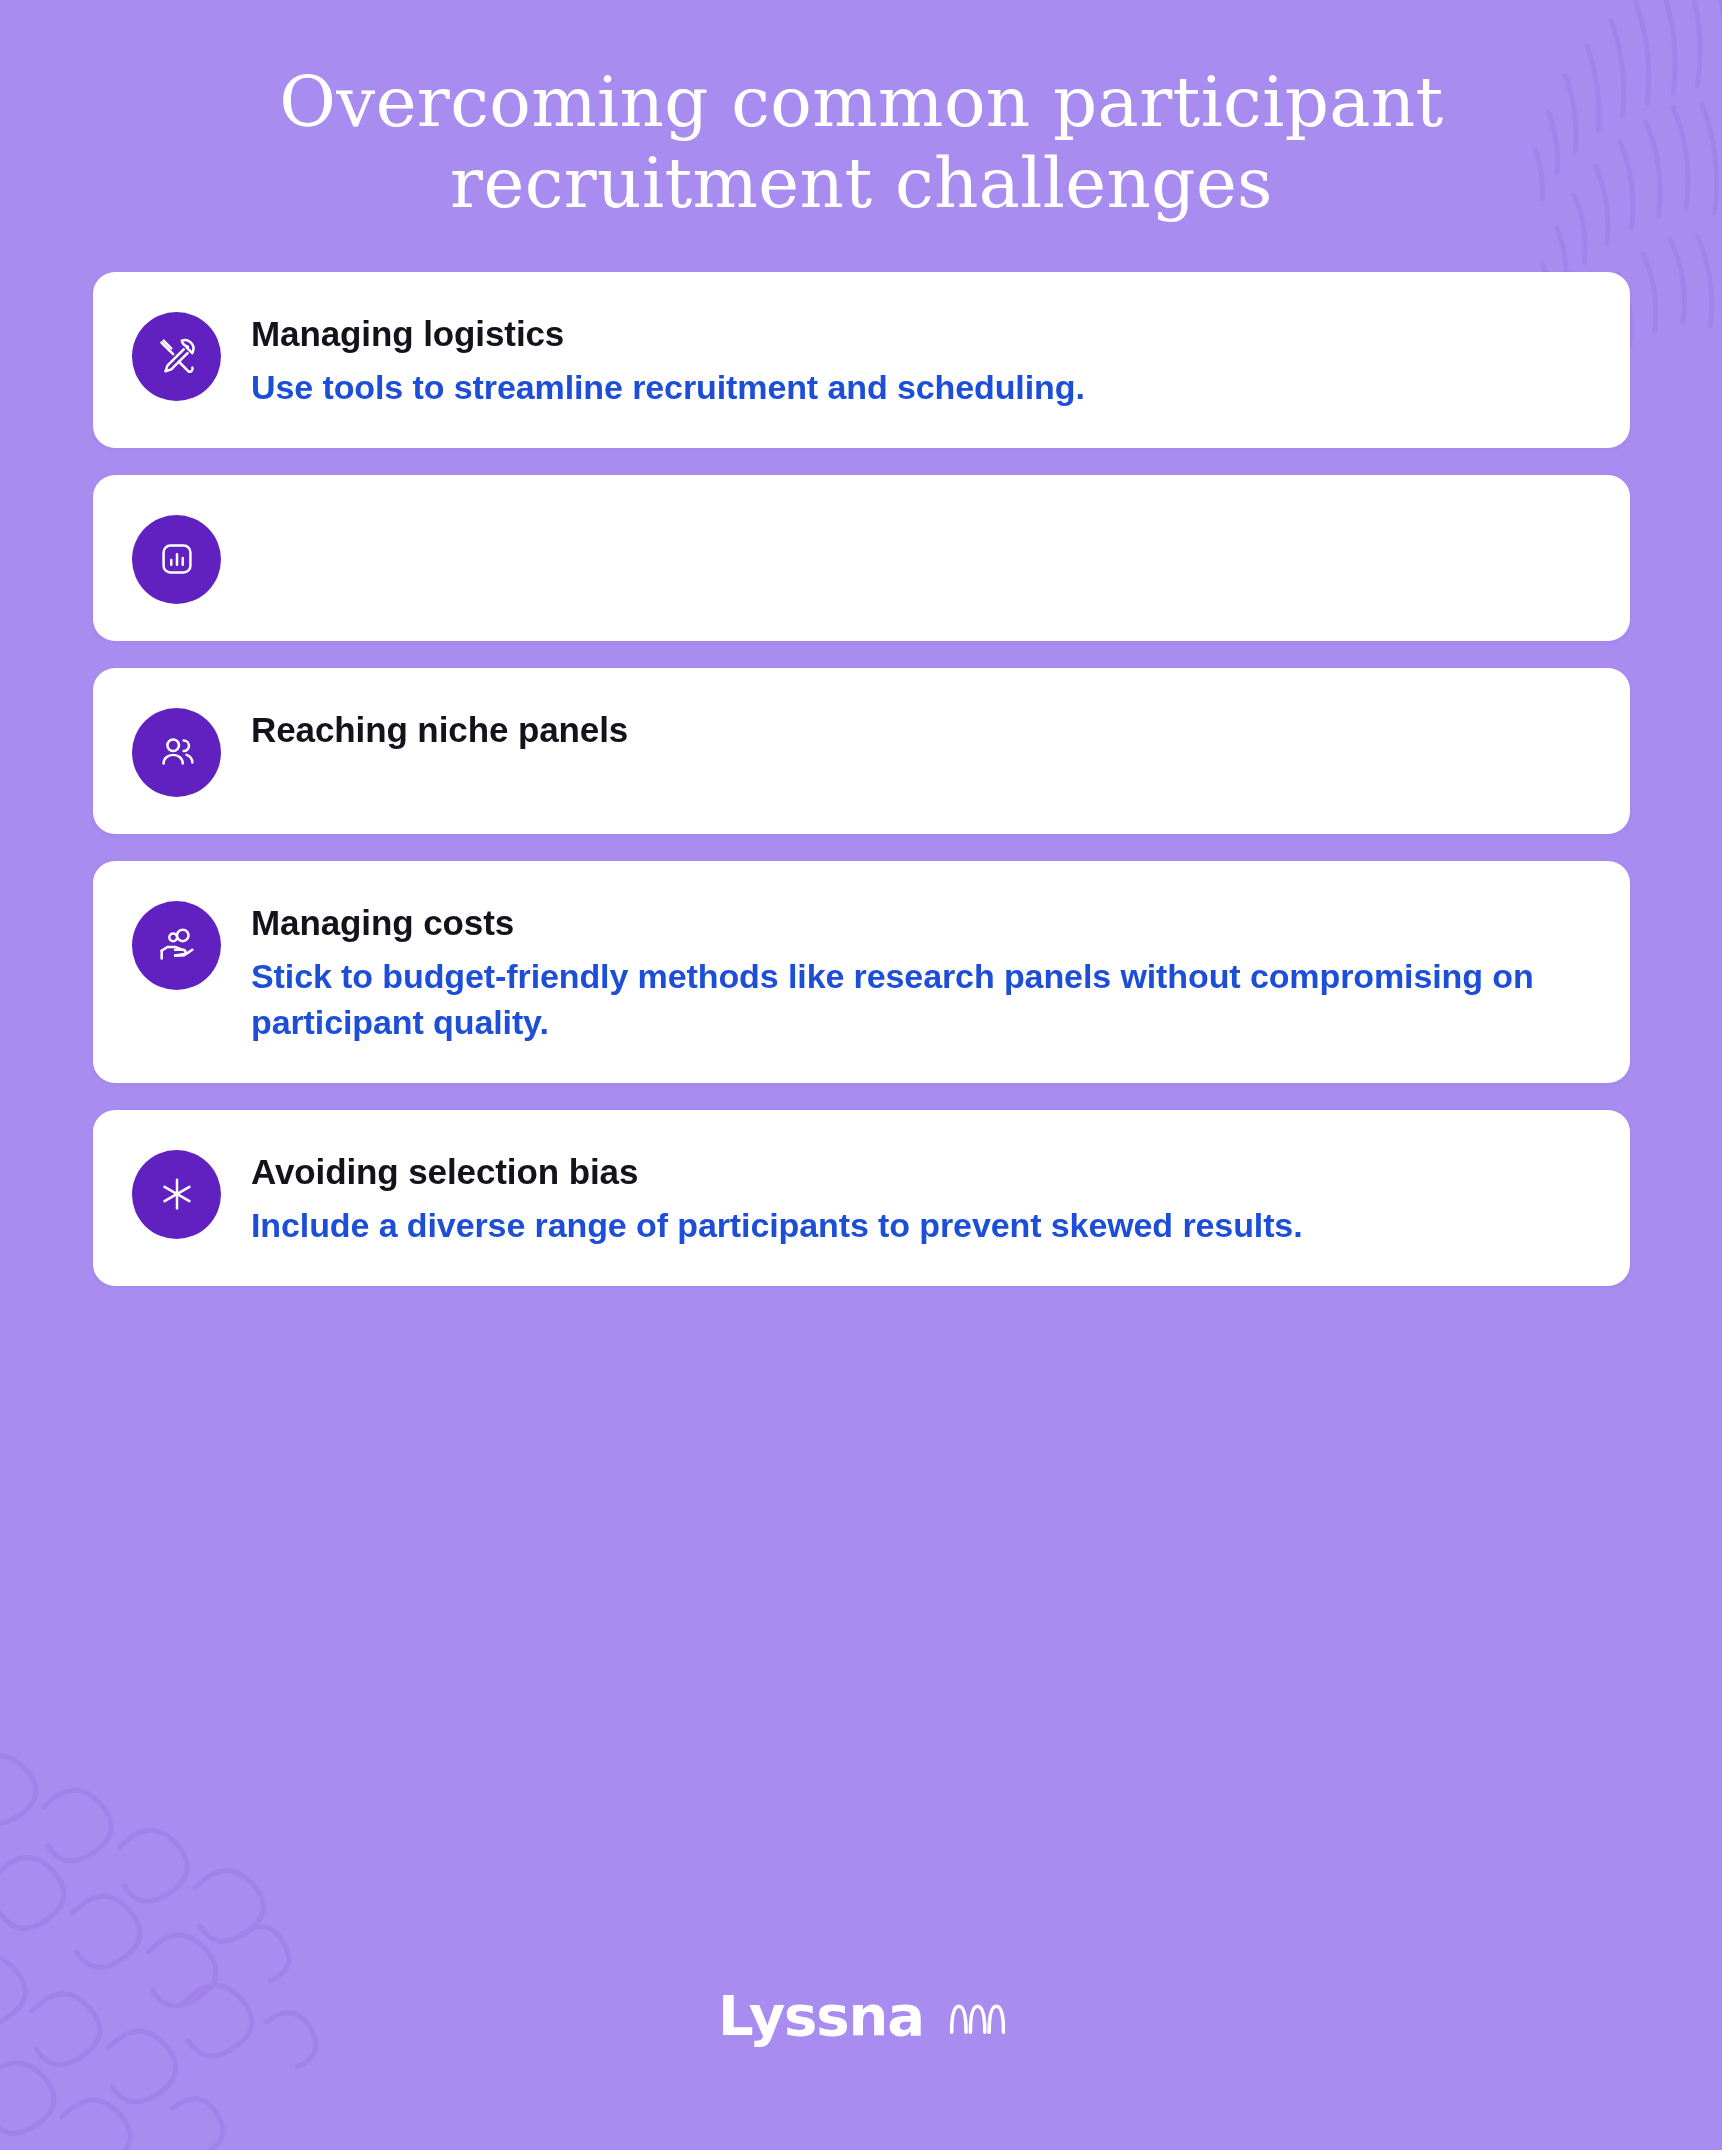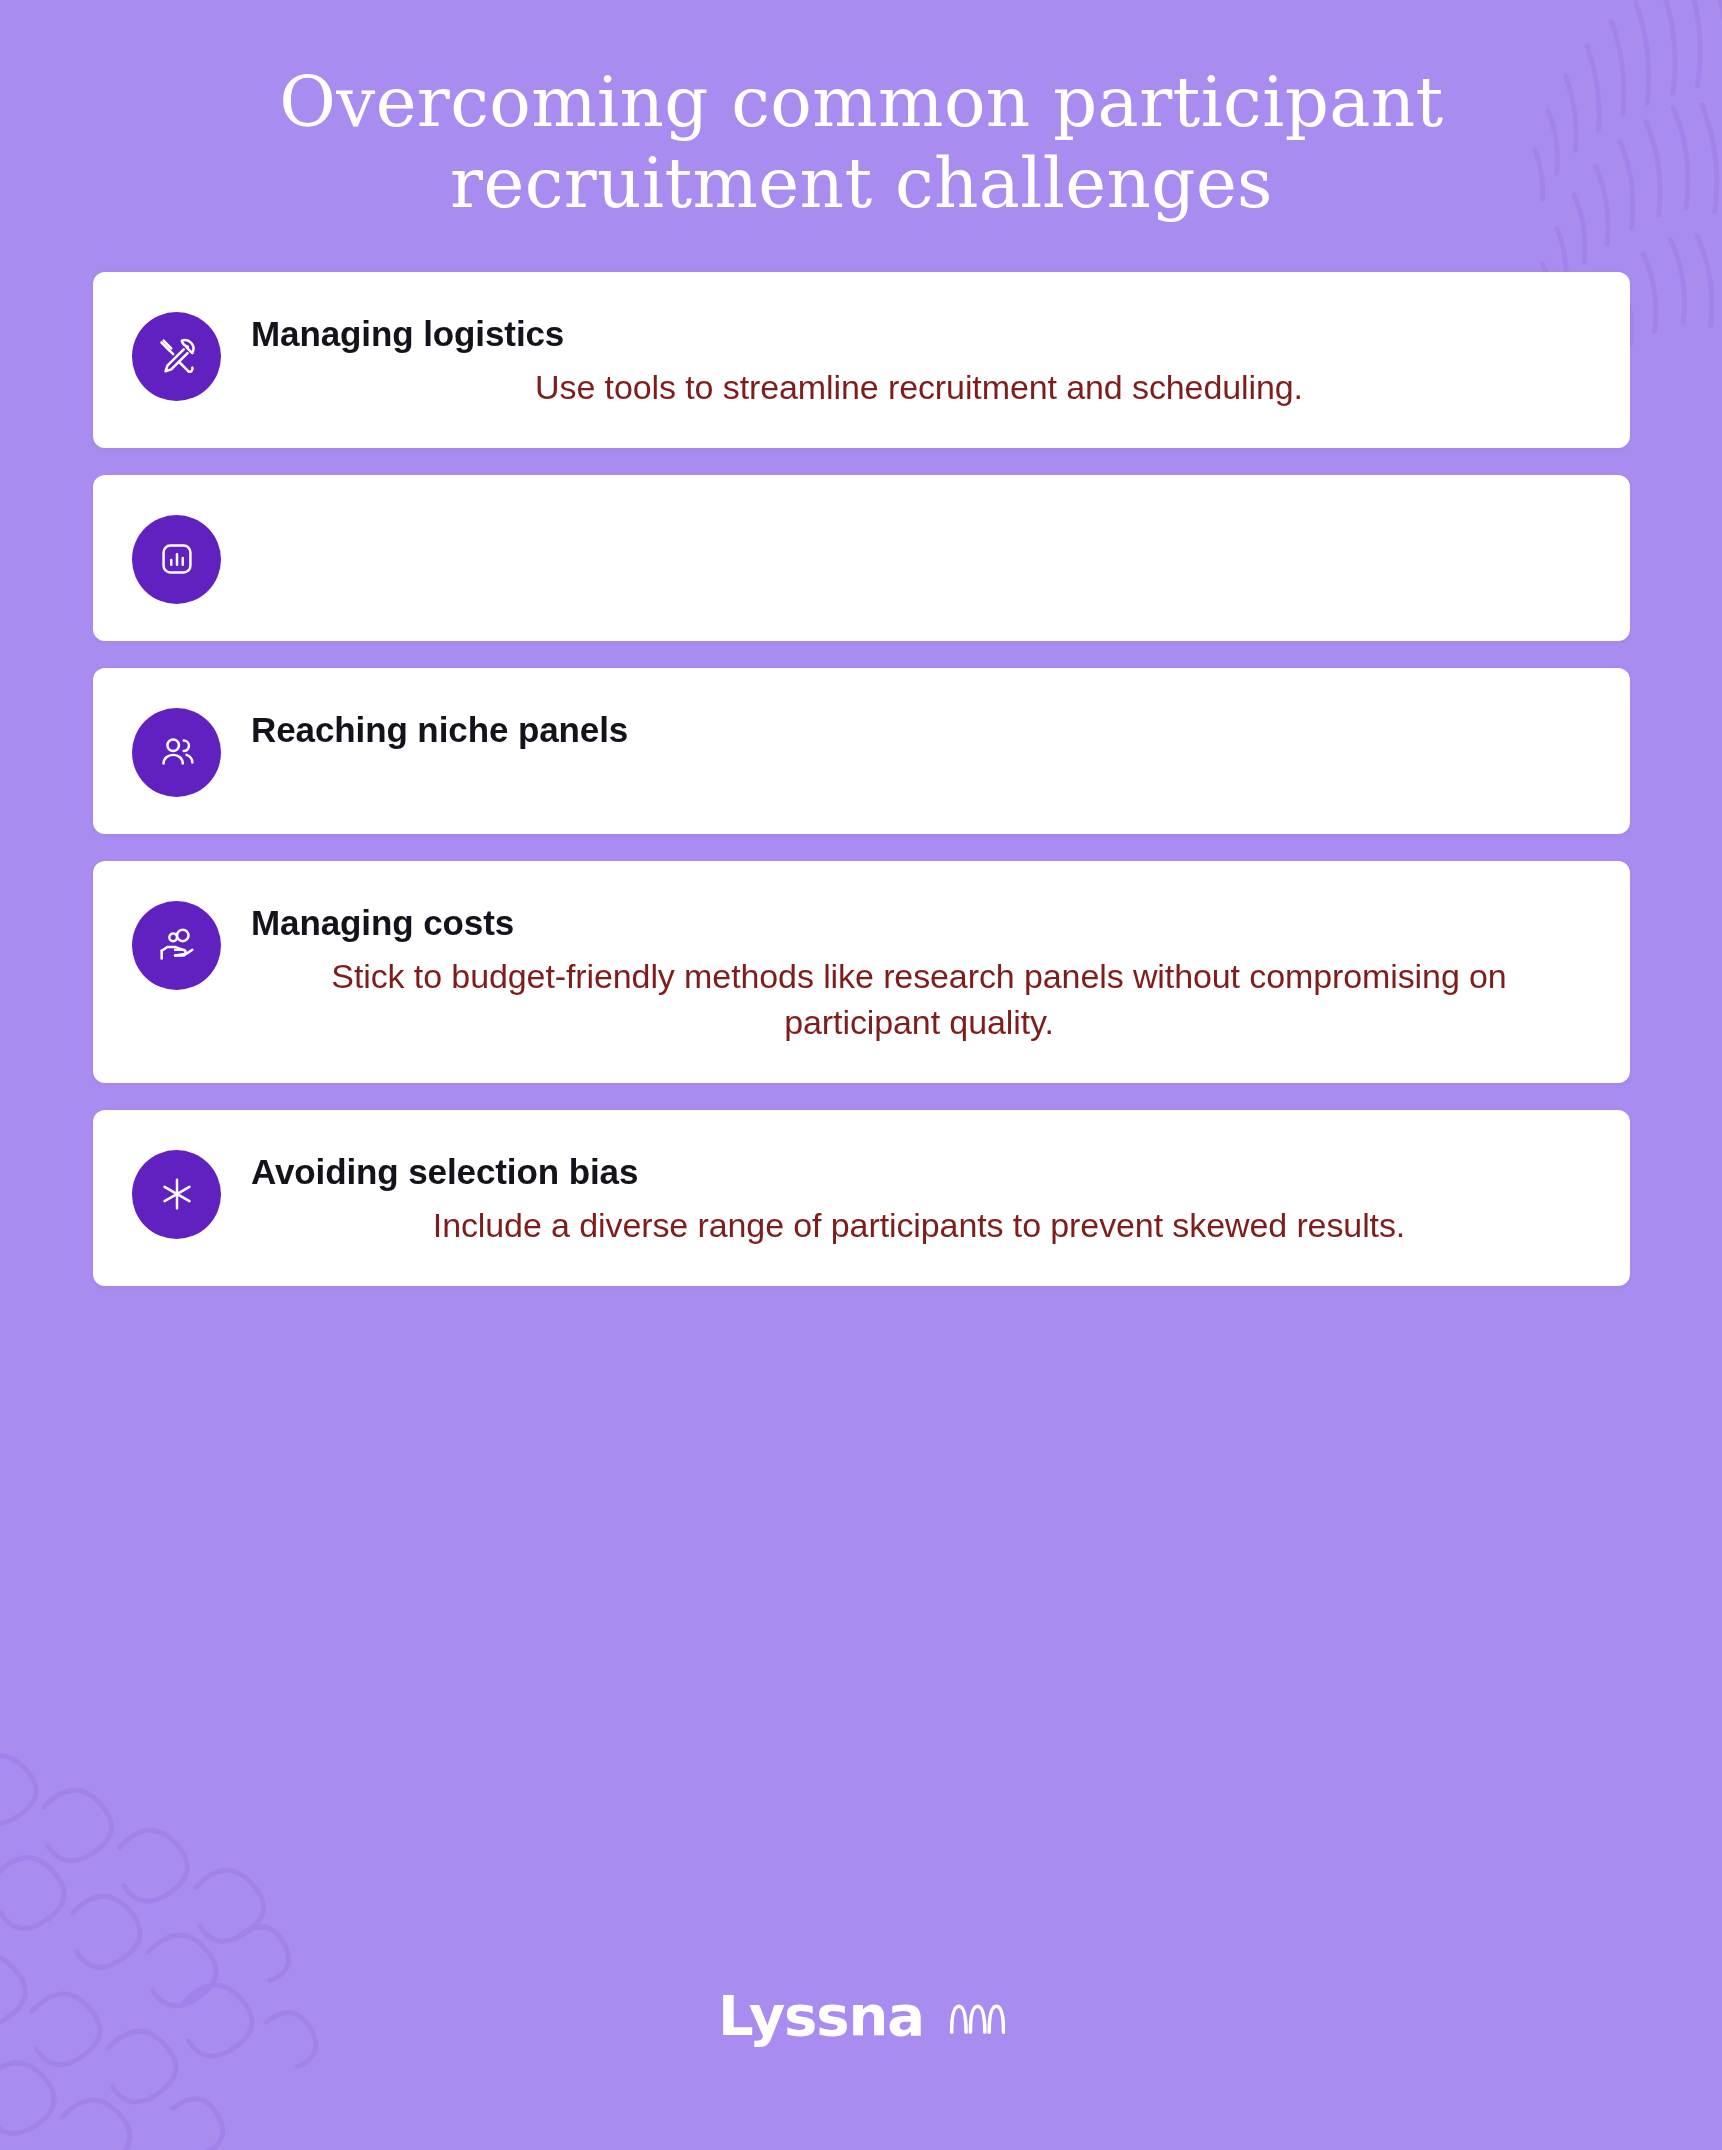--- a/index.html
+++ b/index.html
@@ -67,21 +67,21 @@
 
   
   .cards {
     display: flex;
     flex-direction: column;
     gap: 27px;
   }
 
   .card {
     background: #ffffff;
-    border-radius: 12px;
+    border-radius: 22px;
     display: flex;
     align-items: flex-start;
     padding: 37px 43px 37px 39px;
     gap: 30px;
     box-shadow: 0 1.4px 4.3px rgba(60, 30, 120, 0.05);
   }
 
   .icon-badge {
     flex: 0 0 auto;
     width: 89px;
@@ -108,25 +108,24 @@
     font-size: 35px;
     font-weight: 700;
     color: #15121c;
     line-height: 1.2;
     margin-bottom: 10px;
     letter-spacing: -0.1px;
   }
 
   .card-body {
     font-size: 34px;
-    font-weight: 400;
-    color: #7f1d1d;
+    font-weight: 700;
+    color: #1d4ed8;
     line-height: 1.35;
     letter-spacing: -0.1px;
-    text-align: center;
   }
 
   
   .footer {
     margin-top: auto;
     padding-bottom: 107px;
     padding-top: 50px;
     display: flex;
     align-items: center;
     justify-content: center;

